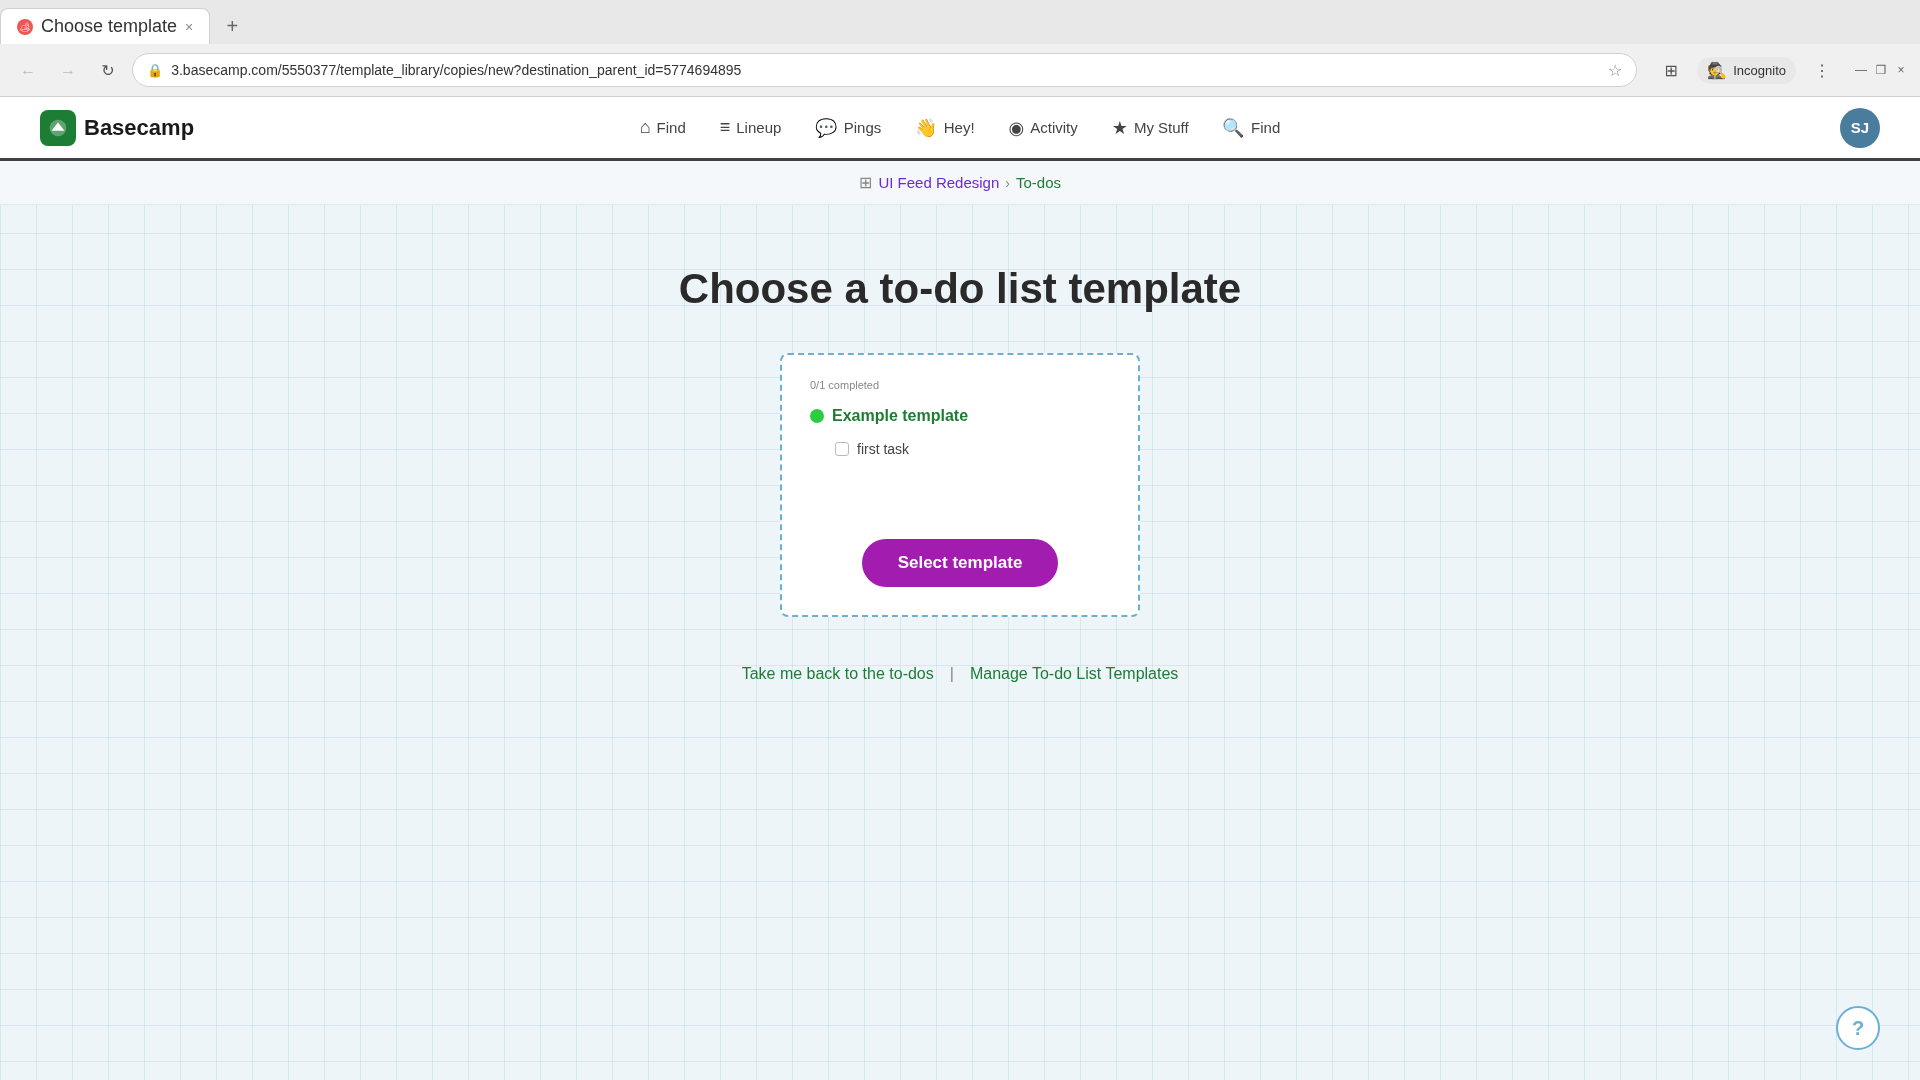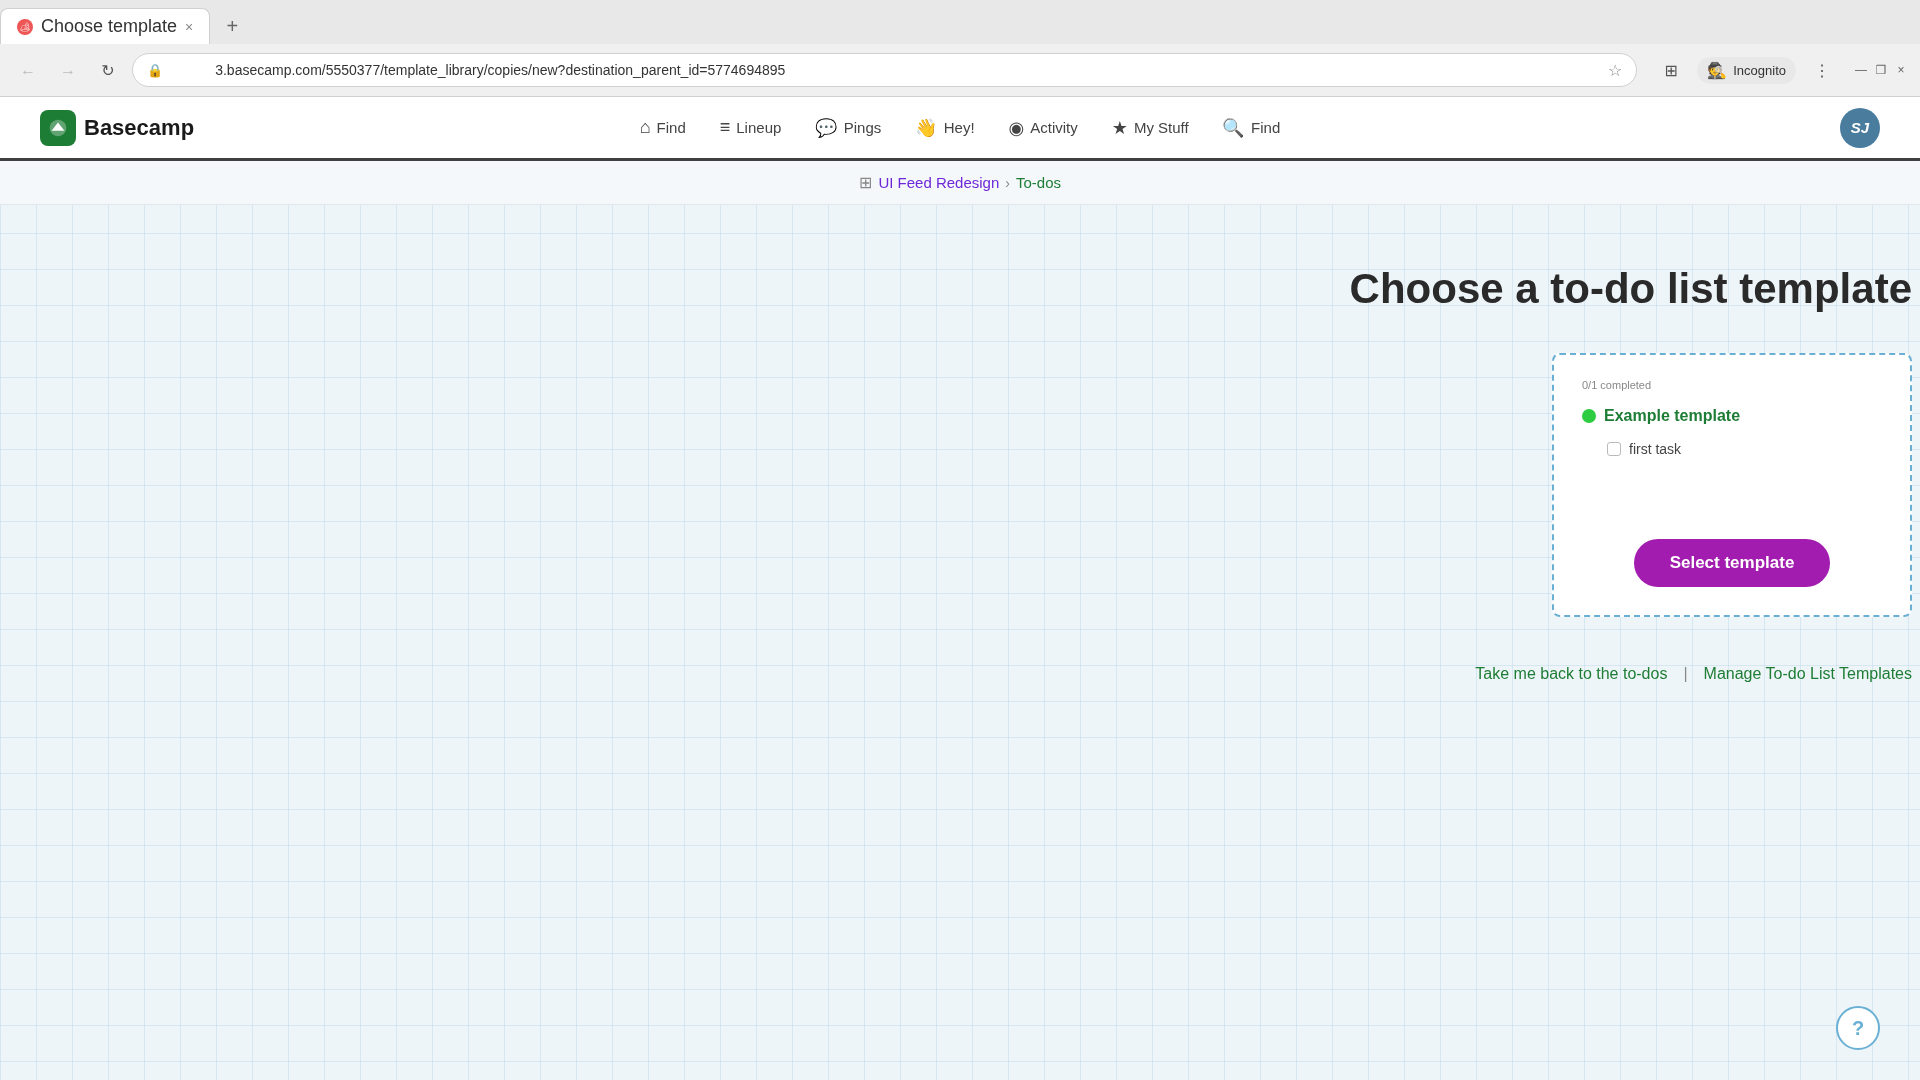--- a/index.html
+++ b/index.html
@@ -10,47 +10,47 @@
     .browser-tab-bar { display: flex; align-items: center; padding: 8px 0 0 0; background: #e8e8e8; height: 44px; }
     .browser-tab { display: flex; align-items: center; background: #fff; border-radius: 8px 8px 0 0; padding: 0 16px; height: 36px; gap: 8px; min-width: 200px; max-width: 240px; border: 1px solid #d0d0d0; border-bottom: none; }
     .browser-tab-favicon { width: 16px; height: 16px; border-radius: 50%; background: #e55; display: flex; align-items: center; justify-content: center; font-size: 9px; color: white; }
     .browser-tab-title { font-size: 18px; color: #333; flex: 1; white-space: nowrap; overflow: hidden; text-overflow: ellipsis; }
     .browser-tab-close { color: #888; cursor: pointer; font-size: 14px; }
     .browser-tab-add { margin-left: 8px; width: 28px; height: 28px; display: flex; align-items: center; justify-content: center; border-radius: 50%; color: #666; font-size: 20px; cursor: pointer; }
     .browser-controls { display: flex; align-items: center; gap: 8px; padding: 8px 12px; background: #f0f0f0; height: 52px; }
     .browser-nav-btn { width: 32px; height: 32px; border-radius: 50%; display: flex; align-items: center; justify-content: center; cursor: pointer; color: #555; font-size: 16px; }
     .browser-nav-btn.disabled { color: #bbb; cursor: default; }
     .browser-address-bar { flex: 1; height: 34px; background: #fff; border: 1px solid #d0d0d0; border-radius: 20px; display: flex; align-items: center; padding: 0 14px; gap: 8px; }
-    .browser-url { font-size: 14px; color: #333; flex: 1; margin-left: 44px; }
+    .browser-url { font-size: 14px; color: #333; flex: 1; }
     .browser-star { color: #888; font-size: 16px; }
     .browser-right-icons { display: flex; align-items: center; gap: 10px; margin-left: 10px; }
     .browser-icon-btn { width: 32px; height: 32px; display: flex; align-items: center; justify-content: center; cursor: pointer; color: #555; font-size: 16px; border-radius: 50%; }
     .incognito-btn { display: flex; align-items: center; gap: 6px; font-size: 13px; color: #333; cursor: pointer; padding: 4px 10px; border-radius: 20px; background: #e8e8e8; }
     .window-controls { display: flex; align-items: center; gap: 6px; margin-left: 8px; }
     .win-btn { width: 14px; height: 14px; display: flex; align-items: center; justify-content: center; cursor: pointer; color: #666; font-size: 12px; }
 
     
     .bc-header { background: #fff; border-bottom: 3px solid #404040; display: flex; align-items: center; justify-content: center; height: 64px; position: relative; }
     .bc-logo { position: absolute; left: 40px; display: flex; align-items: center; gap: 8px; cursor: pointer; }
     .bc-logo-icon { width: 36px; height: 36px; background: #1d7d35; border-radius: 8px; display: flex; align-items: center; justify-content: center; }
     .bc-logo-text { font-size: 22px; font-weight: 600; color: #1a1a1a; }
     .bc-nav { display: flex; align-items: center; gap: 6px; }
     .bc-nav-item { display: flex; align-items: center; gap: 6px; padding: 8px 14px; border-radius: 6px; cursor: pointer; color: #444; font-size: 15px; font-weight: 500; text-decoration: none; }
     .bc-nav-icon { font-size: 18px; }
-    .bc-avatar { position: absolute; right: 40px; width: 40px; height: 40px; border-radius: 50%; background: #4a7c9e; display: flex; align-items: center; justify-content: center; color: white; font-weight: 600; font-size: 15px; cursor: pointer; font-style: italic; }
+    .bc-avatar { position: absolute; right: 40px; width: 40px; height: 40px; border-radius: 50%; background: #4a7c9e; display: flex; align-items: center; justify-content: center; color: white; font-weight: 600; font-size: 15px; cursor: pointer; }
 
     
     .main-content { background: #eef5f8; min-height: calc(1080px - 160px); }
     .breadcrumb-bar { background: #f5f8fa; border-bottom: 1px solid #e0e8ec; padding: 12px 0; display: flex; align-items: center; justify-content: center; gap: 6px; }
     .breadcrumb-icon { font-size: 16px; color: #888; }
     .breadcrumb-link { color: #6d28d9; font-size: 15px; text-decoration: none; cursor: pointer; }
     .breadcrumb-sep { color: #888; font-size: 14px; }
     .breadcrumb-current { color: #1d7d35; font-size: 15px; text-decoration: none; cursor: pointer; }
 
-    .page-body { padding: 60px 8px; display: flex; flex-direction: column; align-items: flex-end; }
+    .page-body { padding: 60px 15px; display: flex; flex-direction: column; align-items: center; }
     .page-title { font-size: 42px; font-weight: 700; color: #2a2a2a; margin-bottom: 40px; text-align: center; }
 
     
     .template-card { background: #fff; border: 2px dashed #6ab0d4; border-radius: 8px; width: 360px; padding: 24px 28px 28px; }
     .template-completed { font-size: 11px; color: #888; margin-bottom: 16px; }
     .template-name-row { display: flex; align-items: center; gap: 8px; margin-bottom: 14px; }
     .template-dot { width: 14px; height: 14px; border-radius: 50%; background: #2ecc40; flex-shrink: 0; }
     .template-name { font-size: 16px; font-weight: 700; color: #1d7d35; }
     .template-task-row { display: flex; align-items: center; gap: 8px; padding: 2px 0; margin-left: 25px; }
     .task-checkbox { width: 14px; height: 14px; border: 1.5px solid #bbb; border-radius: 3px; flex-shrink: 0; }

